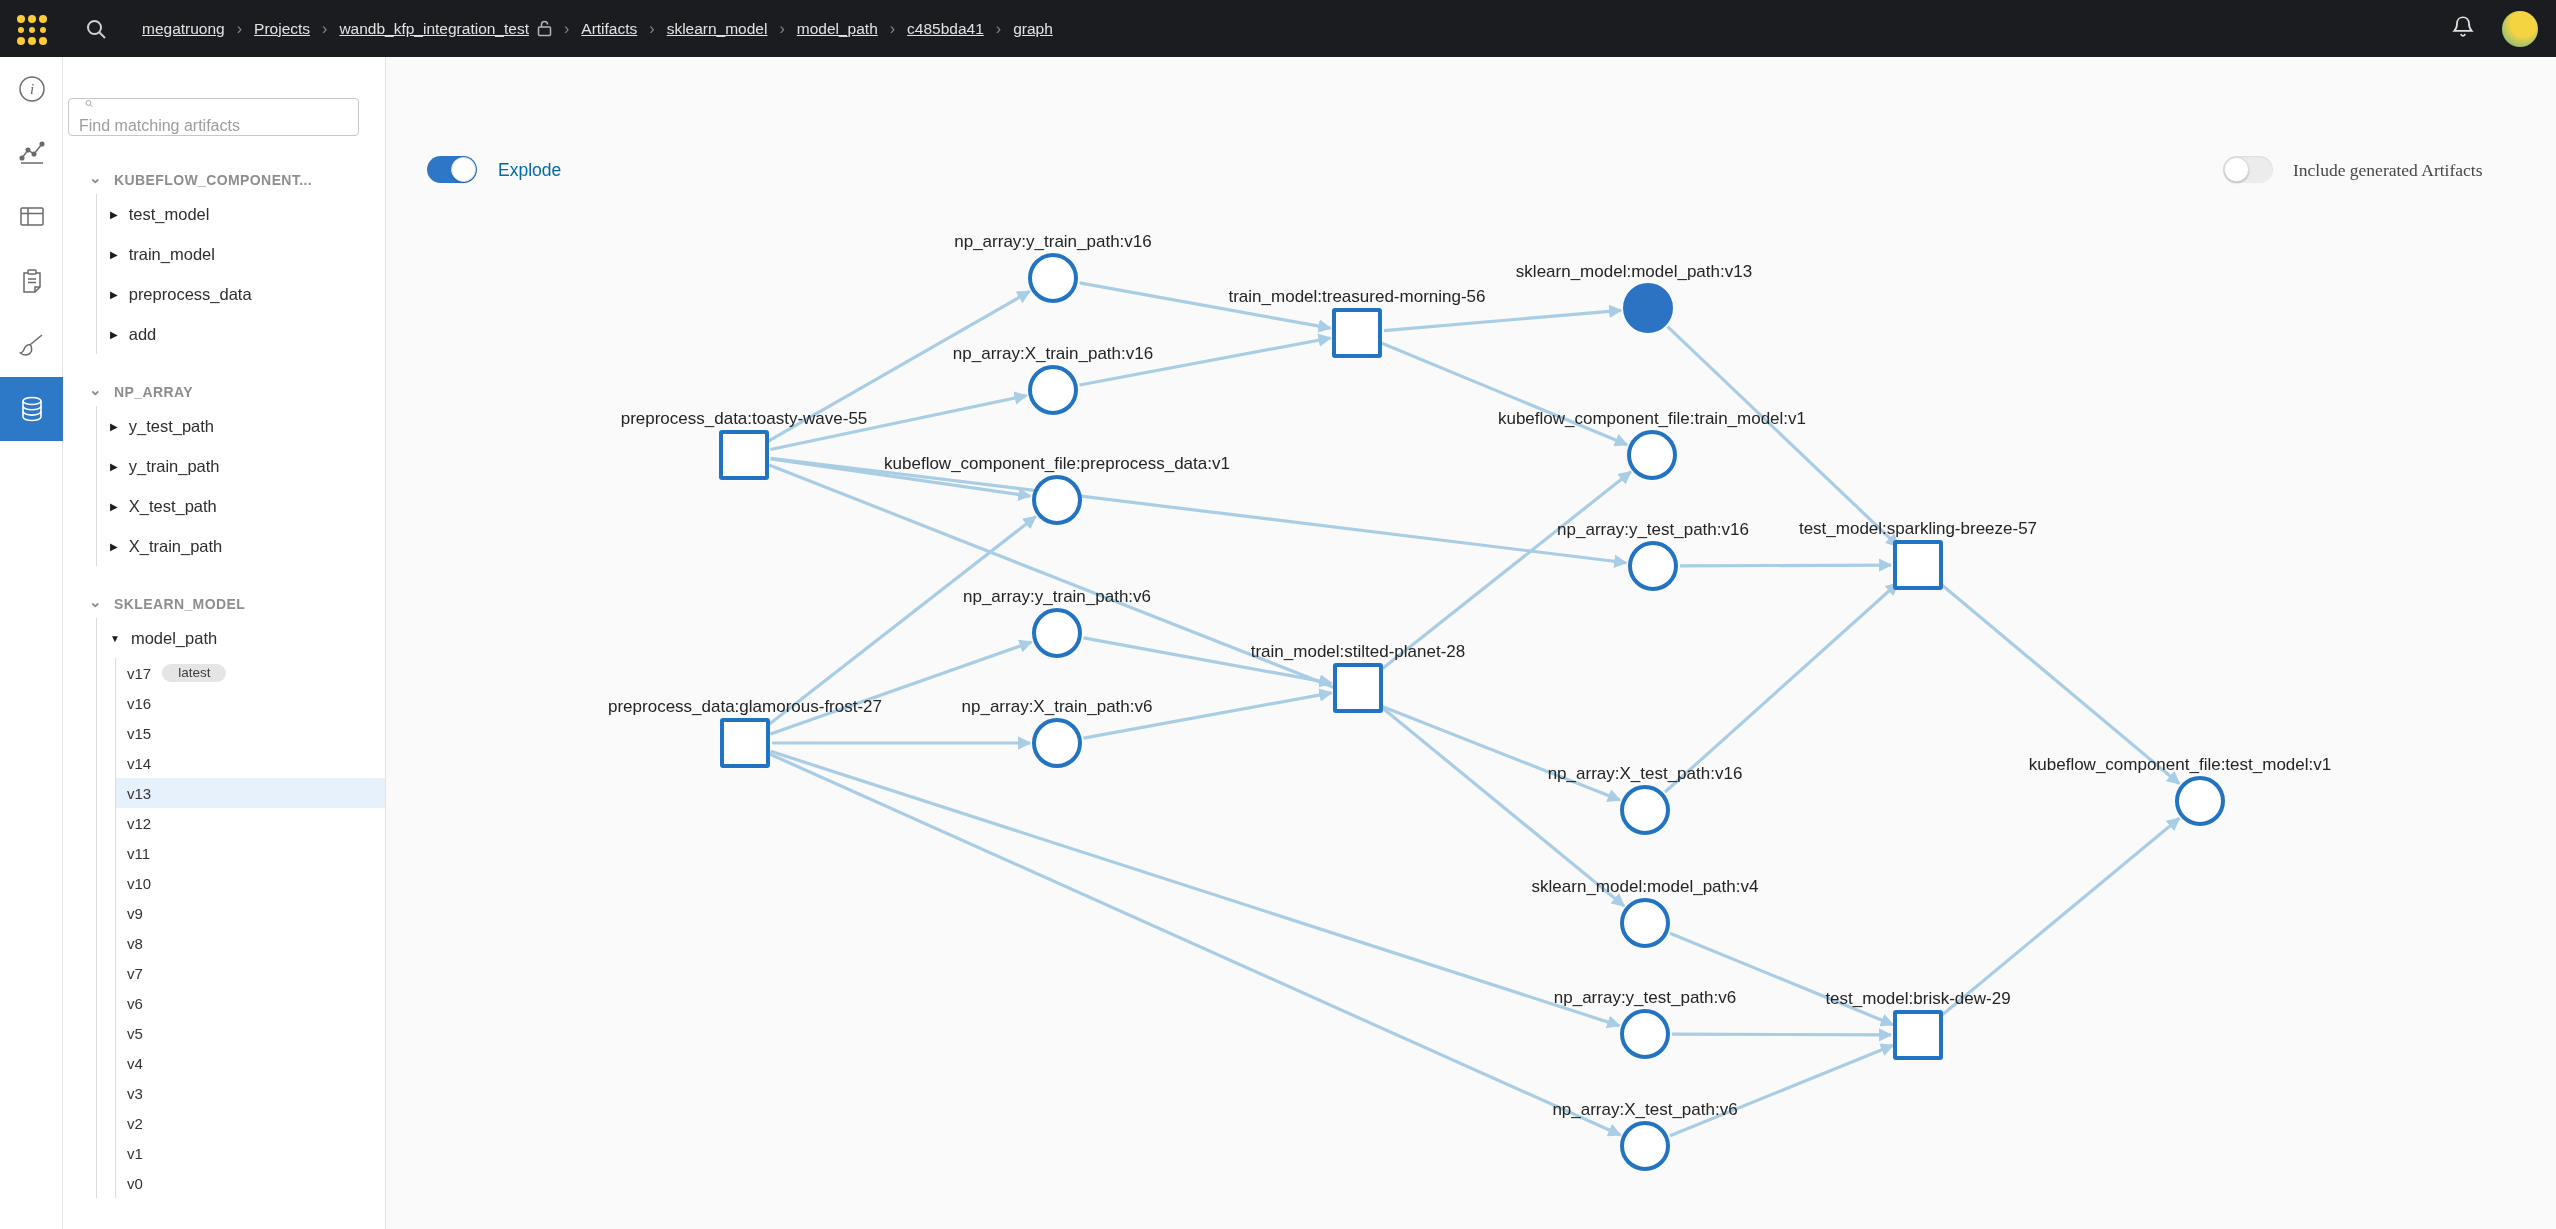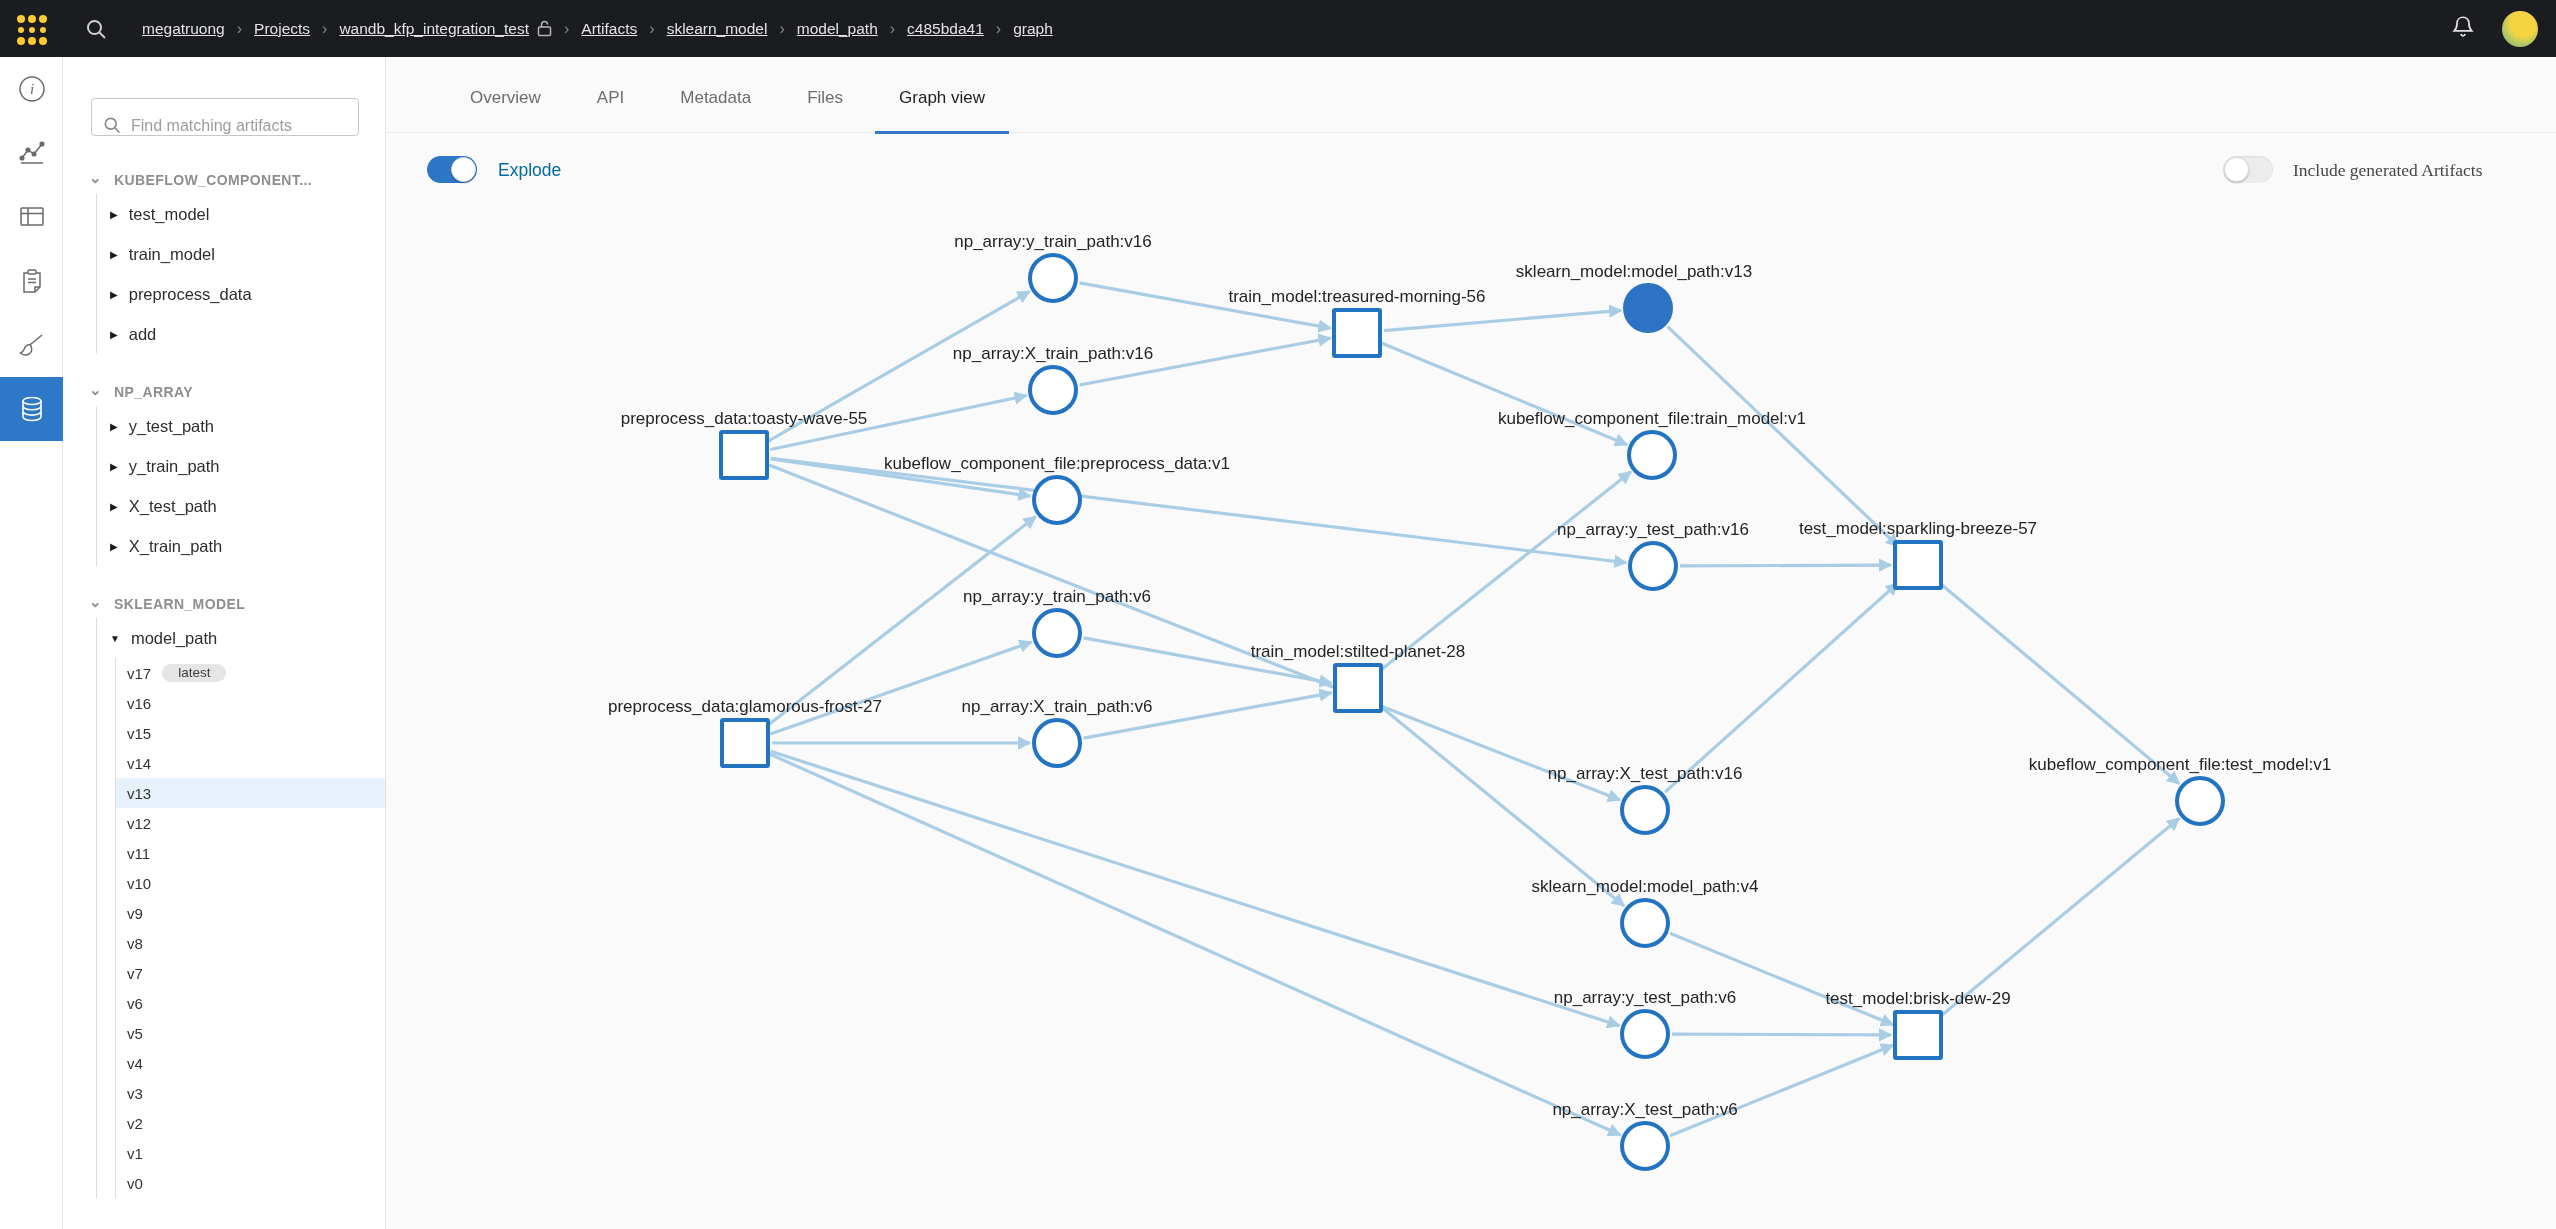--- a/index.html
+++ b/index.html
@@ -23,22 +23,22 @@
 
   
   .rail { position:absolute; left:0; top:57px; width:63px; height:1172px; background:#fff;
     border-right:1px solid #e6e6e6; z-index:20; }
   .rail-item { width:63px; height:64px; display:flex; align-items:center; justify-content:center; cursor:pointer; }
   .rail-item.selected { background:#2e78c8; }
 
   
   .panel { position:absolute; left:63px; top:57px; width:323px; height:1172px; background:#fff;
     border-right:1px solid #e3e3e3; z-index:10; overflow:hidden; }
-  .search-box { margin:41px 26px 0 28px; height:38px; border:1px solid #c7c7c7; border-radius:4px;
-    background:#fff; display:flex; align-items:flex-end; padding:0 10px; gap:9px; }
+  .search-box { margin:41px 26px 0 5px; height:38px; border:1px solid #c7c7c7; border-radius:4px;
+    background:#fff; display:flex; align-items:flex-start; padding:0 10px; gap:9px;flex-direction:column; }
   .search-box input { border:none; outline:none; flex:1; font-size:16px; color:#333;
     font-family:"Liberation Sans", sans-serif; background:transparent; }
   .search-box input::placeholder { color:#9d9d9d; }
   .tree { margin-top:30px; }
   .section { margin-top:24px; }
   .section-header { display:flex; align-items:center; gap:12px; padding-left:26px; height:28px;
     color:#8e8e8e; font-size:14px; font-weight:bold; letter-spacing:.4px; cursor:pointer; white-space:nowrap; }
   .chev { font-size:15px; color:#8e8e8e; transform:translateY(-2px); }
   .section-items { margin-left:33px; border-left:1px solid #dcdcdc; }
   .tree-item { height:40px; display:flex; align-items:center; gap:11px; padding-left:13px;
@@ -297,27 +297,20 @@
             <div class="version-row">
               <span>v0</span>
             </div>
           </div>
         </div>
       </div>
     </div>
 </div>
 
 <div class="main">
-  <div class="tabs-row" id="tabs">
-      <div class="tab">Overview</div>
-      <div class="tab">API</div>
-      <div class="tab">Metadata</div>
-      <div class="tab">Files</div>
-      <div class="tab active">Graph view</div>
-    </div>
 
   <div class="toolbar">
     <div id="explode-toggle" class="toggle on">
       <span class="knob"></span>
     </div>
     <span id="explode-label" class="toggle-label">Explode</span>
     <div id="include-toggle" class="toggle off">
       <span class="knob"></span>
     </div>
     <span id="include-label" class="toggle-label">Include generated Artifacts</span>

